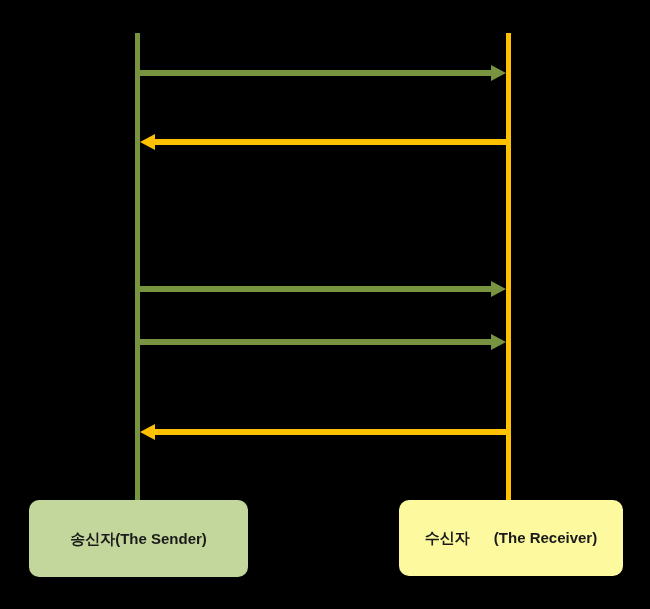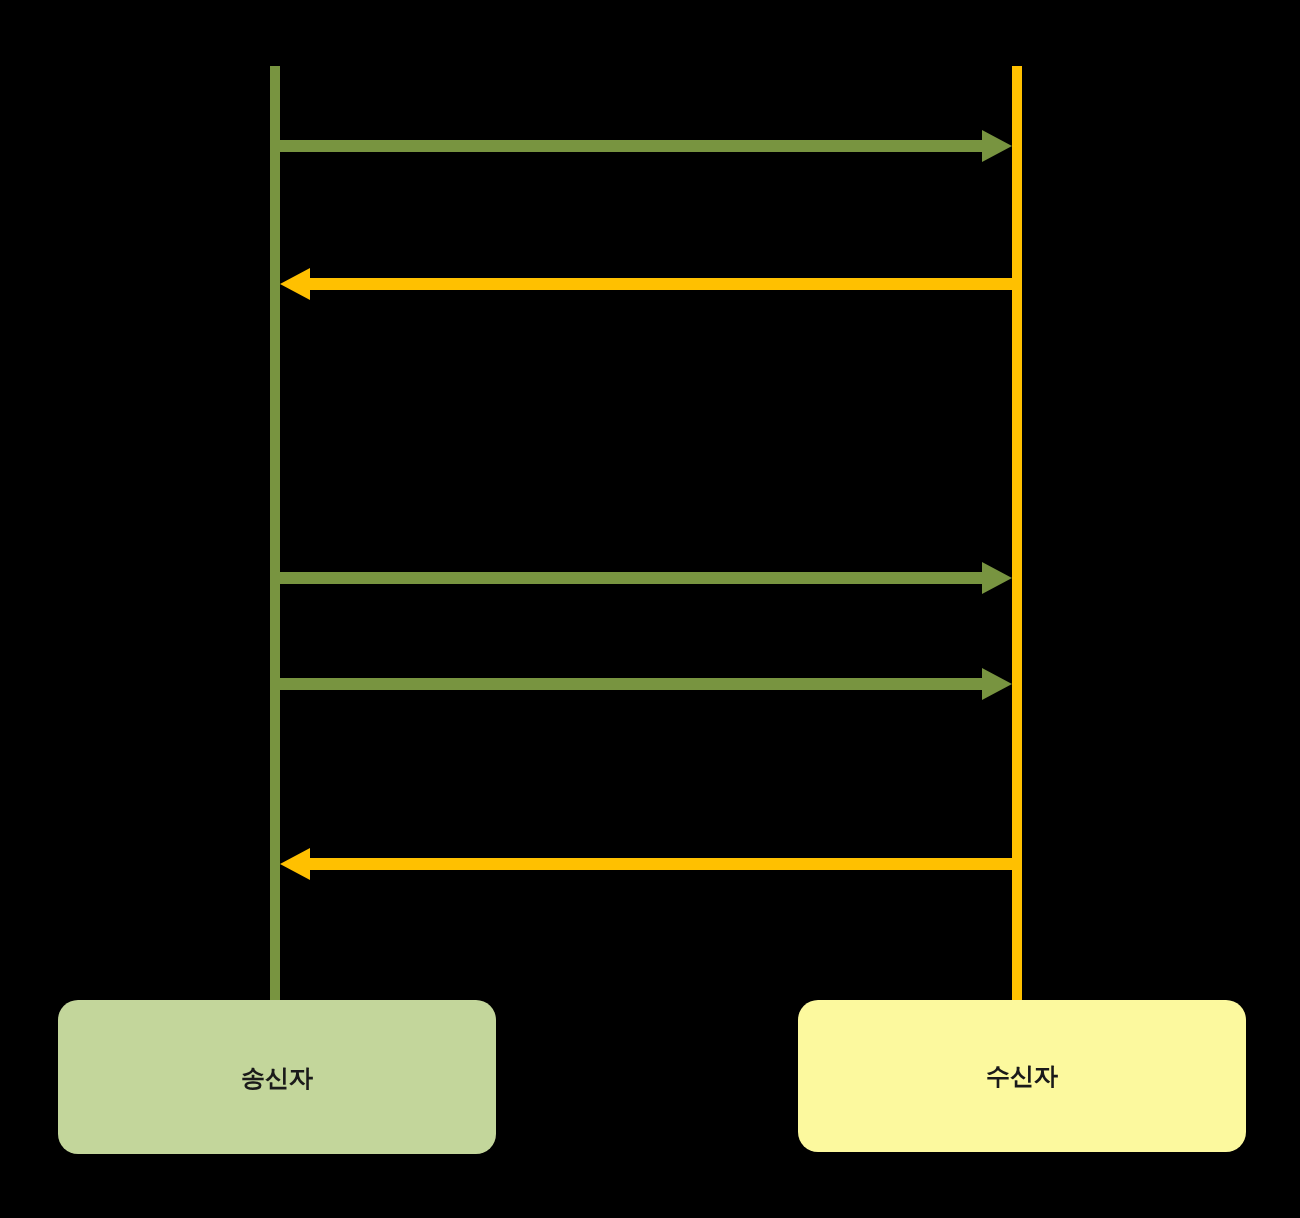--- a/index.html
+++ b/index.html
@@ -42,21 +42,21 @@
   }
   .box {
     position: absolute;
     border-radius: 10px;
     display: flex;
     flex-direction: row;
     align-items: center;
     justify-content: center;
     text-align: center;
     font-weight: bold;
-    font-size: 12px;
+    font-size: 15px;
     line-height: 26px;
   }
   .box.sender-box {
     left: 29px;
     top: 500px;
     width: 219px;
     height: 77px;
   }
   .box.receiver-box {
     left: 399px;
@@ -82,19 +82,21 @@
       <div class="shaft" style="left: 135px; top: 286px; width: 357px; background: rgb(120, 148, 64);"></div>
       <div class="head" style="top: 281px; border-top: 8px solid transparent; border-bottom: 8px solid transparent; left: 491px; border-left: 15px solid rgb(120, 148, 64);"></div>
       <div class="shaft" style="left: 135px; top: 339px; width: 357px; background: rgb(120, 148, 64);"></div>
       <div class="head" style="top: 334px; border-top: 8px solid transparent; border-bottom: 8px solid transparent; left: 491px; border-left: 15px solid rgb(120, 148, 64);"></div>
       <div class="shaft" style="left: 154px; top: 429px; width: 357px; background: rgb(255, 192, 0);"></div>
       <div class="head" style="top: 424px; border-top: 8px solid transparent; border-bottom: 8px solid transparent; left: 140px; border-right: 15px solid rgb(255, 192, 0);"></div>
     </div>
 
   <div class="box sender-box" style="background: rgb(195, 214, 155); color: rgb(26, 26, 26);">
     <div>송신자</div>
+    <div>(The Sender)</div>
   </div>
 
   <div class="box receiver-box" style="background: rgb(252, 249, 158); color: rgb(26, 26, 26); gap: 24px;">
     <div>수신자</div>
+    <div>(The Receiver)</div>
   </div>
 
 </div>
 
 </body></html>

